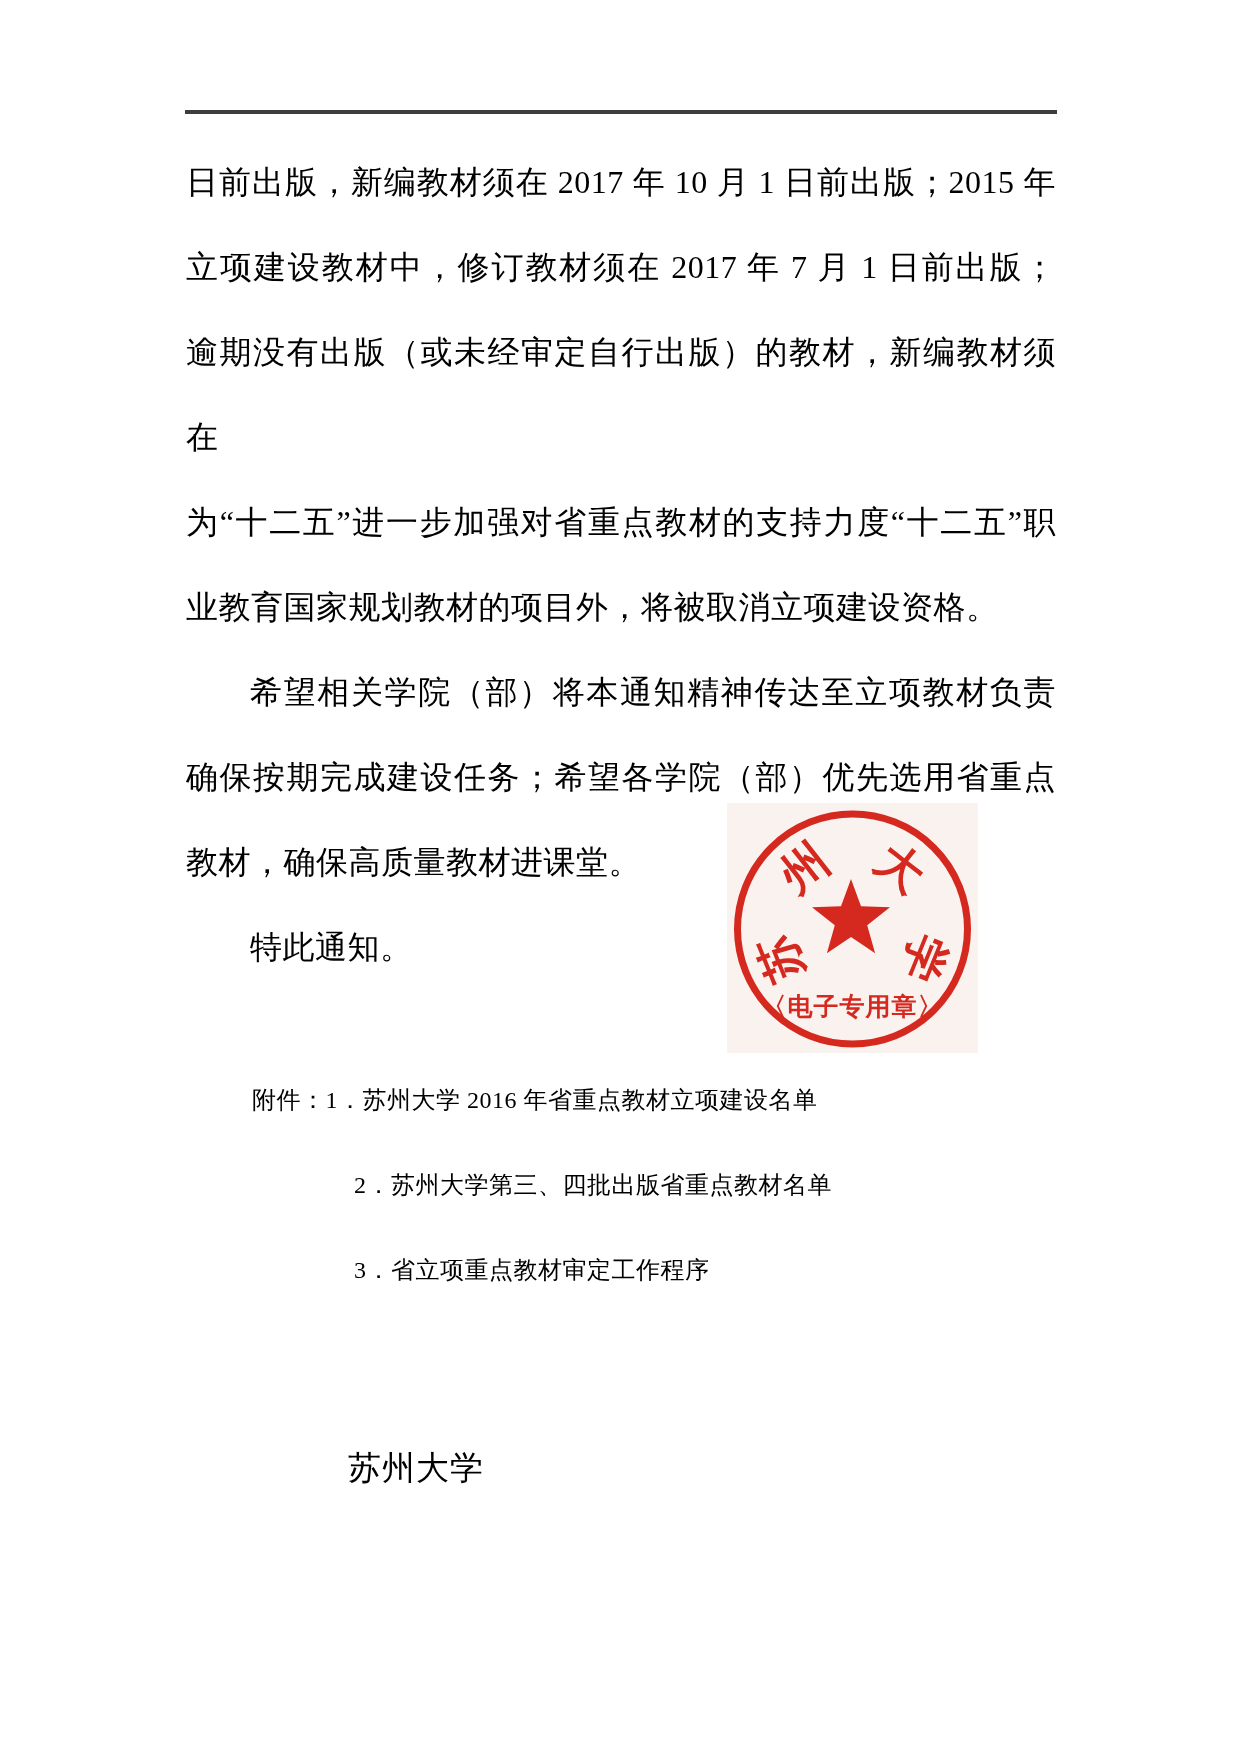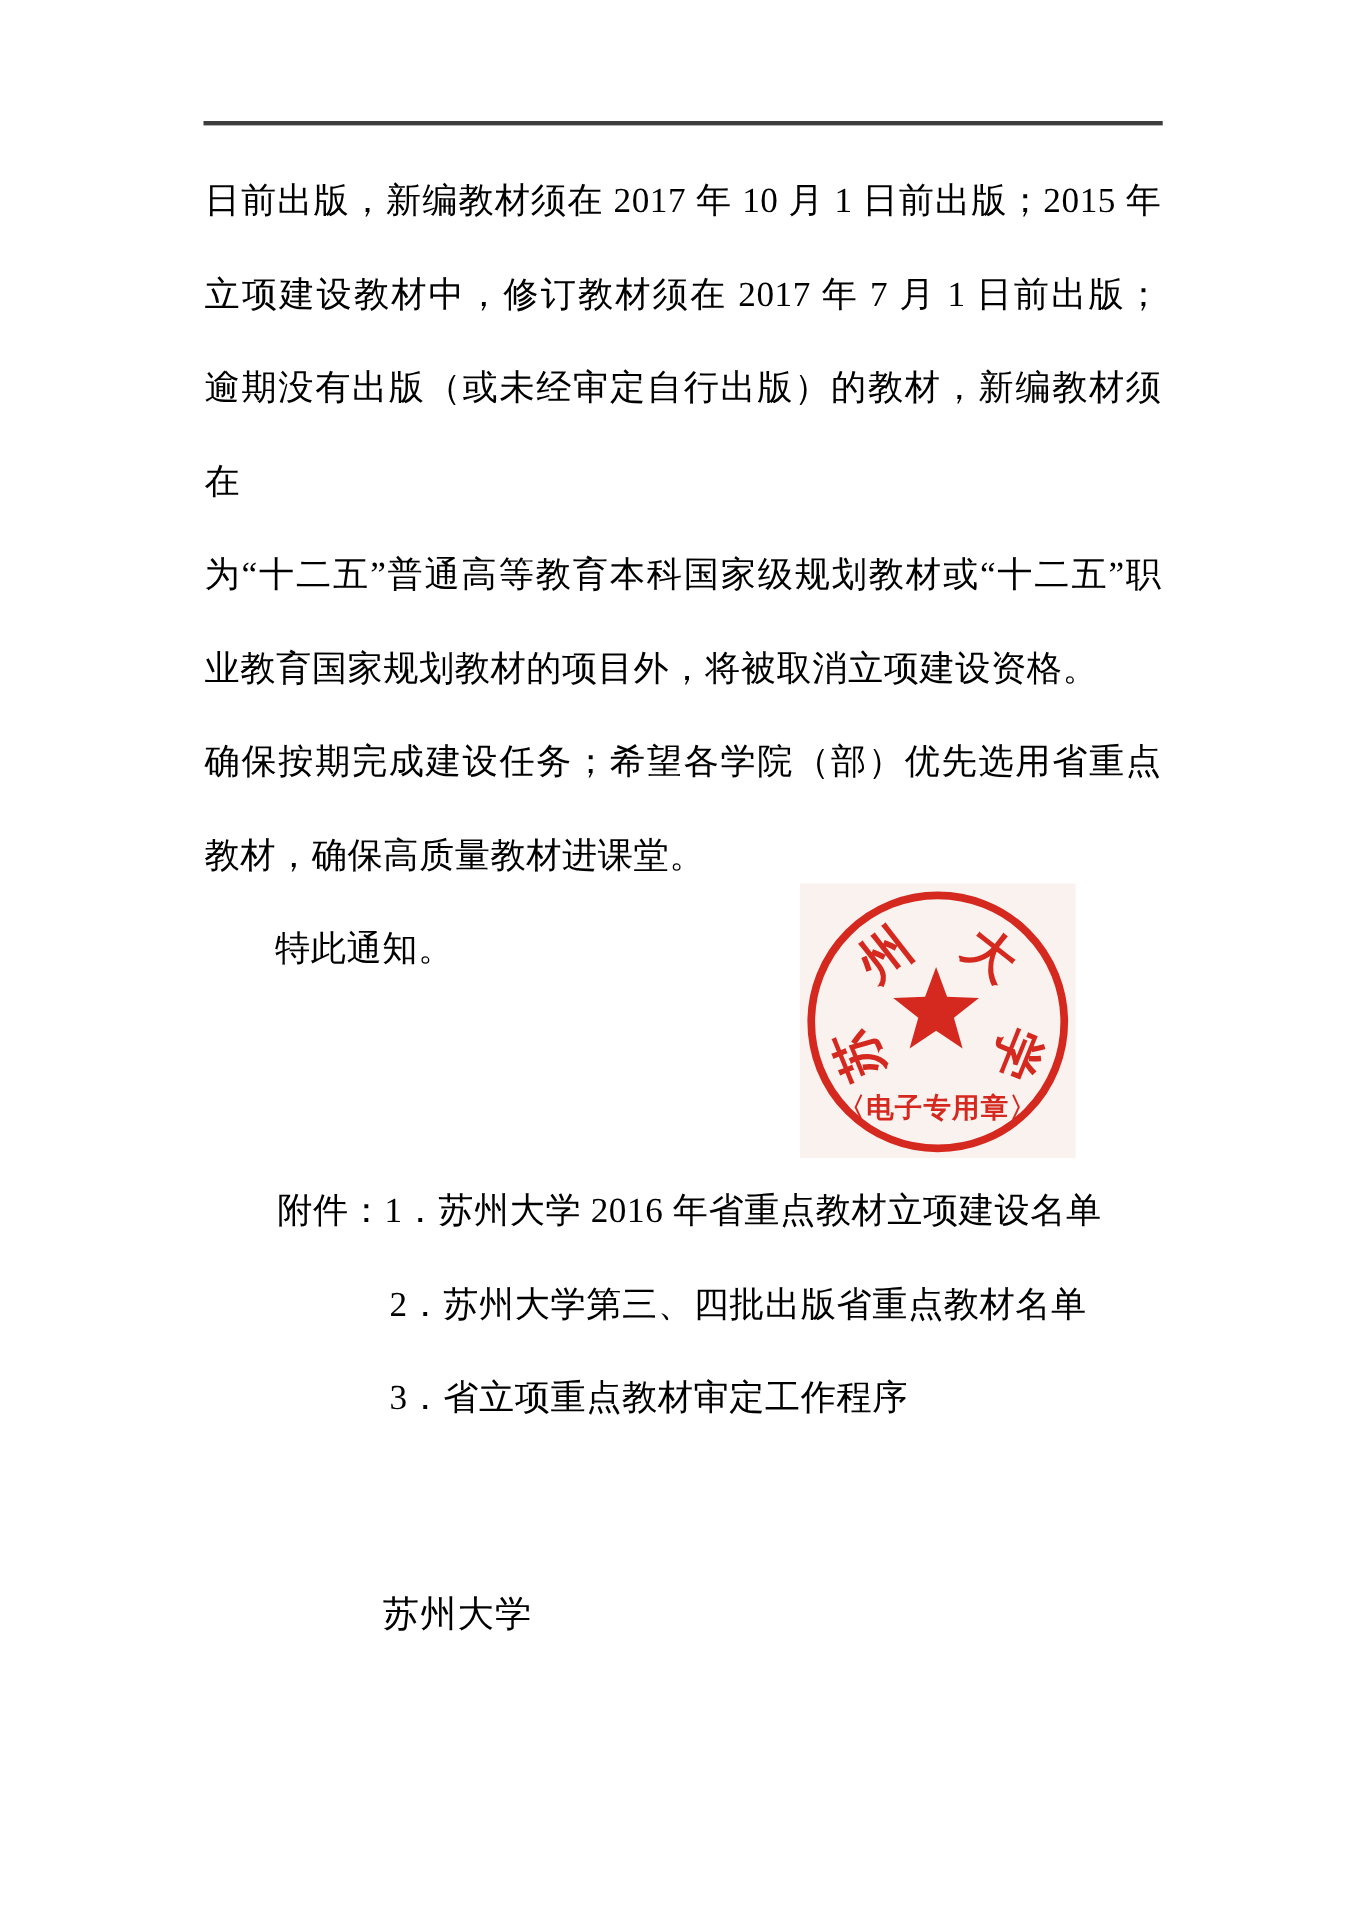--- a/index.html
+++ b/index.html
@@ -33,21 +33,21 @@
   .line.justify {
     text-align: justify;
     text-align-last: justify;
   }
   .line.indent { text-indent: 2em; }
   .attachments {
     position: absolute;
     left: 186px;
     top: 1058px;
     width: 900px;
-    font-size: 32px;
+    font-size: 24px;
     line-height: 85px;
     letter-spacing: 0.5px;
   }
   .att-first { text-indent: 66px; }
   .att-rest  { text-indent: 168px; }
   .signature {
     position: absolute;
     left: 0;
     top: 1426px;
     width: 832px;
@@ -94,22 +94,23 @@
 <body>
 
 <div class="page">
 
   <div class="rule"></div>
 
   <div class="content">
     <div class="line justify">日前出版，新编教材须在 2017 年 10 月 1 日前出版；2015 年</div>
     <div class="line justify">立项建设教材中，修订教材须在 2017 年 7 月 1 日前出版；</div>
     <div class="line justify">逾期没有出版（或未经审定自行出版）的教材，新编教材须在</div>
-    <div class="line justify">为“十二五”普通高等教育本科国家级规划教材或“十二五”职</div>
+    <div class="line justify">为“十二五”进一步加强对省重点教材的支持力度“十二五”职</div>
     <div class="line">业教育国家规划教材的项目外，将被取消立项建设资格。</div>
+    <div class="line justify indent">希望相关学院（部）将本通知精神传达至立项教材负责</div>
     <div class="line justify">确保按期完成建设任务；希望各学院（部）优先选用省重点</div>
     <div class="line">教材，确保高质量教材进课堂。</div>
     <div class="line indent">特此通知。</div>
   </div>
 
   <div class="attachments">
     <div class="line att-first">附件：1．苏州大学 2016 年省重点教材立项建设名单</div>
     <div class="line att-rest">2．苏州大学第三、四批出版省重点教材名单</div>
     <div class="line att-rest">3．省立项重点教材审定工作程序</div>
   </div>

